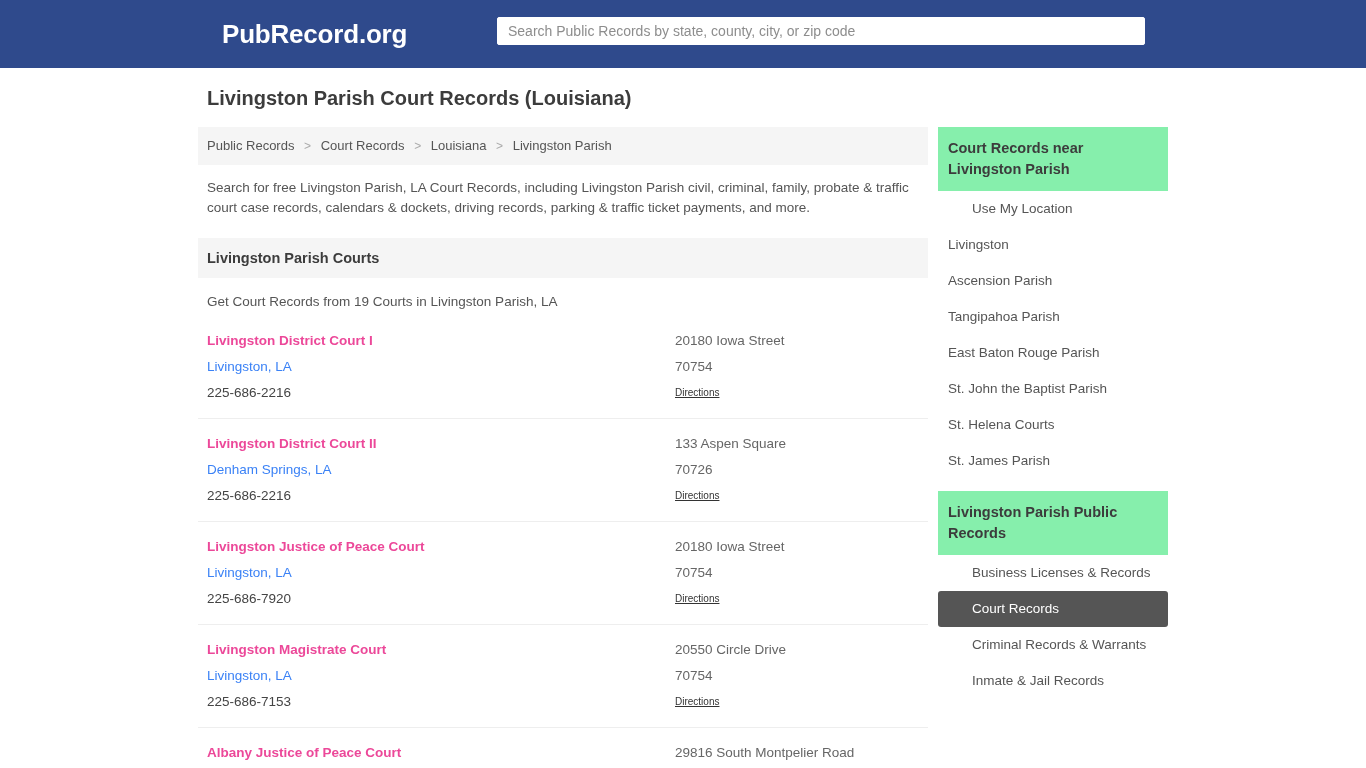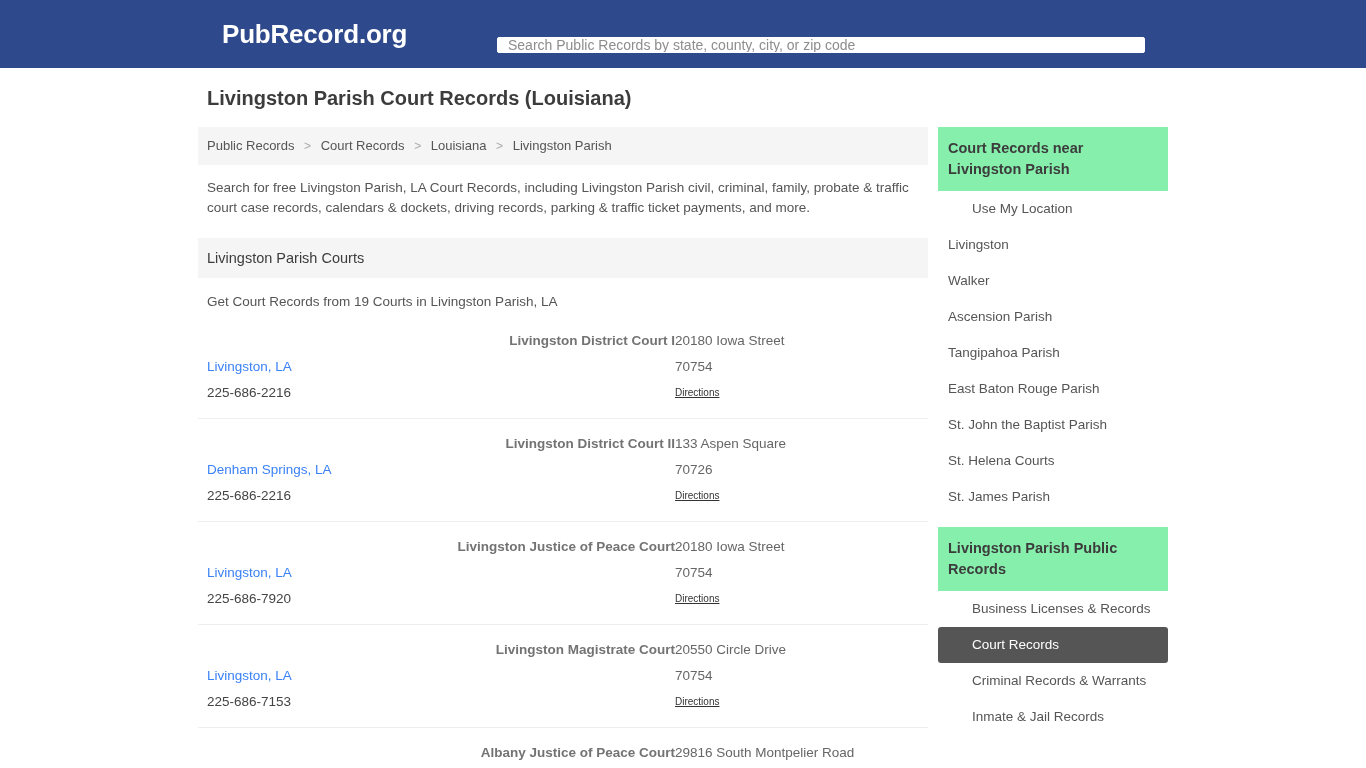--- a/index.html
+++ b/index.html
@@ -41,30 +41,29 @@
     white-space: nowrap;
   }
   .search-wrap {
     position: absolute;
     left: 299px;
     top: 17px;
     width: 648px;
   }
   .search-input {
     width: 100%;
-    height: 16px;
+    height: 28px;
     border: 1px solid #ffffff;
     border-radius: 2px;
     background: #ffffff;
     padding: 0 10px;
     font-family: "Liberation Sans", sans-serif;
     font-size: 14px;
     color: #333;
     outline: none;
-    margin-top: 20px;
   }
   .search-input::placeholder { color: #8d8d8d; }
 
   
   .page {
     width: 970px;
     margin: 0 auto;
     position: relative;
     padding-top: 18px;
   }
@@ -107,21 +106,21 @@
     line-height: 20px;
     color: #555;
     margin: 0 0 20px 0;
   }
 
   
   .section-bar {
     background: #f5f5f5;
     padding: 10px 9px;
     font-size: 14.5px;
-    font-weight: normal;
+    font-weight: bold;
     color: #3c3c3c;
     line-height: 20px;
   }
   .section-sub {
     padding: 14px 9px 0 9px;
     font-size: 13.5px;
     color: #555;
     line-height: 20px;
     margin-bottom: 4px;
   }
@@ -132,25 +131,24 @@
     display: flex;
     border-top: 1px solid #eeeeee;
     padding: 12px 9px 12px 9px;
   }
   .court-row:first-child { border-top: none; }
   .court-left { width: 468px; flex: 0 0 468px; }
   .court-right { flex: 1 1 auto; }
   .court-name {
     font-size: 13.5px;
     font-weight: bold;
-    color: #737373;
+    color: #ec4899;
     line-height: 26px;
     text-decoration: none;
     display: block;
-    text-align: right;
   }
   .court-line {
     font-size: 13.5px;
     color: #3b82f6;
     line-height: 26px;
   }
   .court-phone {
     font-size: 13.5px;
     color: #444444;
     line-height: 26px;
@@ -303,23 +301,20 @@
       <div class="side-box">
         <div class="side-header">Court Records near Livingston Parish</div>
         <ul class="side-list">
           <li>
               <a class="side-link indented" href="#">Use My Location</a>
             </li>
           <li>
               <a class="side-link" href="#">Livingston</a>
             </li>
           <li>
-              <a class="side-link" href="#">Walker</a>
-            </li>
-          <li>
               <a class="side-link" href="#">Ascension Parish</a>
             </li>
           <li>
               <a class="side-link" href="#">Tangipahoa Parish</a>
             </li>
           <li>
               <a class="side-link" href="#">East Baton Rouge Parish</a>
             </li>
           <li>
               <a class="side-link" href="#">St. John the Baptist Parish</a>

